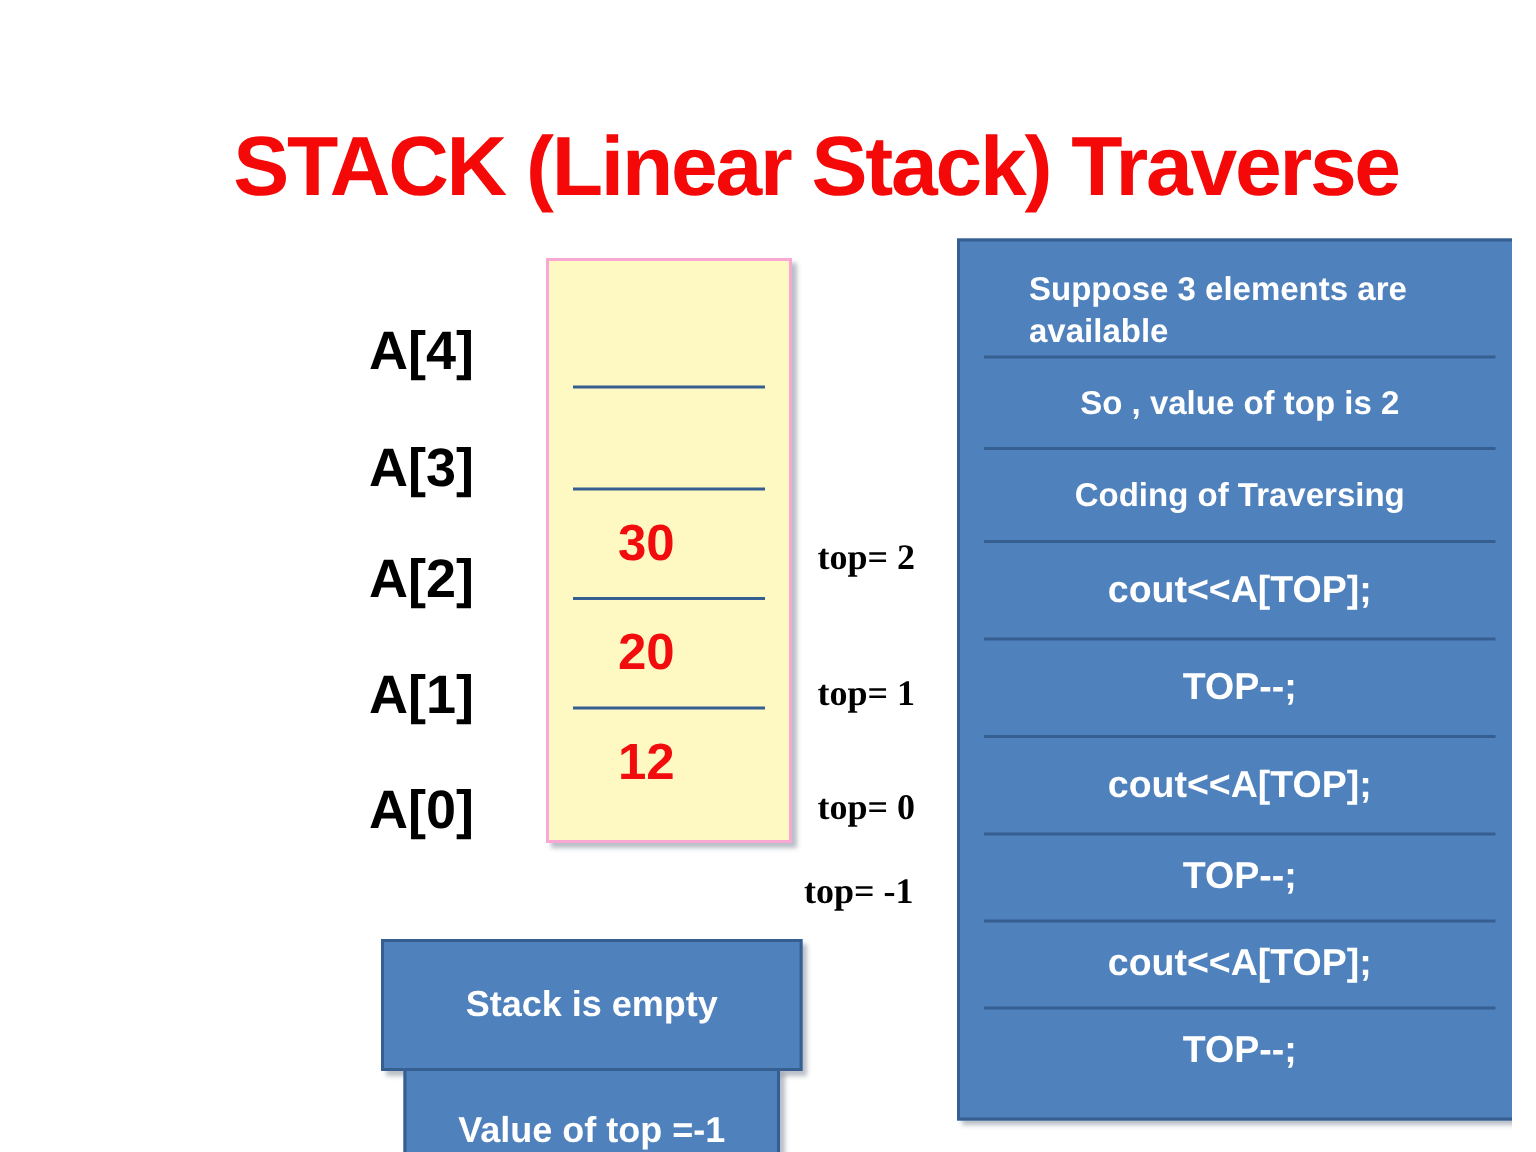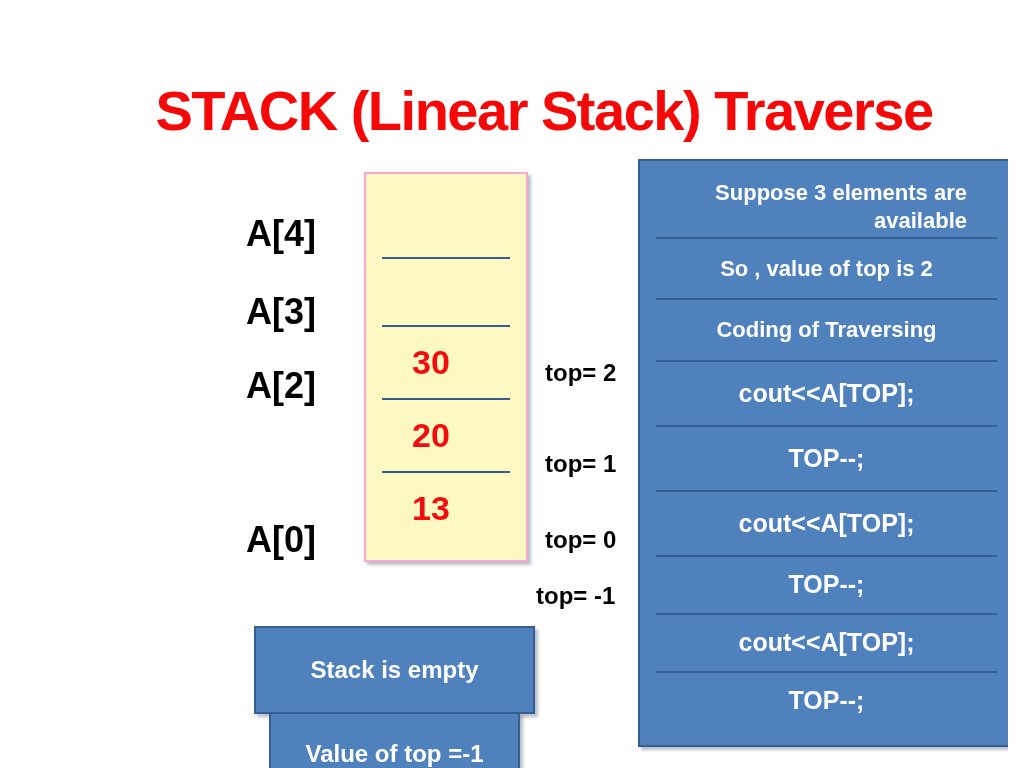--- a/index.html
+++ b/index.html
@@ -61,20 +61,21 @@
     color: #f10d0d;
   }
   .stack .cell:last-child { border-bottom: none; }
 
   
   .ptr {
     position: absolute;
     font-size: 24px;
     color: #000000;
     white-space: nowrap;
+    font-family: Liberation Serif, serif;
   }
   .ptr.p0 { left: 497px; top: 311px; }
   .ptr.p1 { left: 497px; top: 402px; }
   .ptr.p2 { left: 497px; top: 478px; }
   .ptr.p3 { left: 488px; top: 534px; }
 
   
   .callout {
     position: absolute;
     background: #4f81bd;
@@ -101,21 +102,21 @@
     background: #4f81bd;
     display: flex;
     flex-direction: column;
     box-shadow: 3px 3px 3px rgba(100,110,130,0.45);
   }
   .steps .step {
     border-bottom: 2px solid #365f91;
     display: flex;
     align-items: center;
     justify-content: center;
-    text-align: right;
+    text-align: left;
     color: #ffffff;
     font-size: 22px;
     line-height: 1.25;
   }
   .steps .step:nth-child(1) { height: 82px; padding: 0 30px; }
   .steps .step:nth-child(2) { height: 62px; }
   .steps .step:nth-child(3) { height: 66px; }
   .steps .step:nth-child(4) { height: 69px; }
   .steps .step:nth-child(5) { height: 68px; }
   .steps .step:nth-child(6) { height: 65px; }
@@ -127,28 +128,29 @@
 </head>
 <body>
 
 <div class="slide">
 
   <div class="title">STACK (Linear Stack) Traverse</div>
 
   <div class="arr-label l0">A[4]</div>
   <div class="arr-label l1">A[3]</div>
   <div class="arr-label l2">A[2]</div>
+  <div class="arr-label l3">A[1]</div>
   <div class="arr-label l4">A[0]</div>
 
   <div class="stack">
     <div class="cell"></div>
     <div class="cell"></div>
     <div class="cell">30</div>
     <div class="cell">20</div>
-    <div class="cell">13</div>
+    <div class="cell">12</div>
   </div>
 
   <div class="ptr p0">top= 2</div>
   <div class="ptr p1">top= 1</div>
   <div class="ptr p2">top= 0</div>
   <div class="ptr p3">top= -1</div>
 
   <div class="callout empty">Stack is empty</div>
   <div class="callout value">Value of top =-1</div>
 

